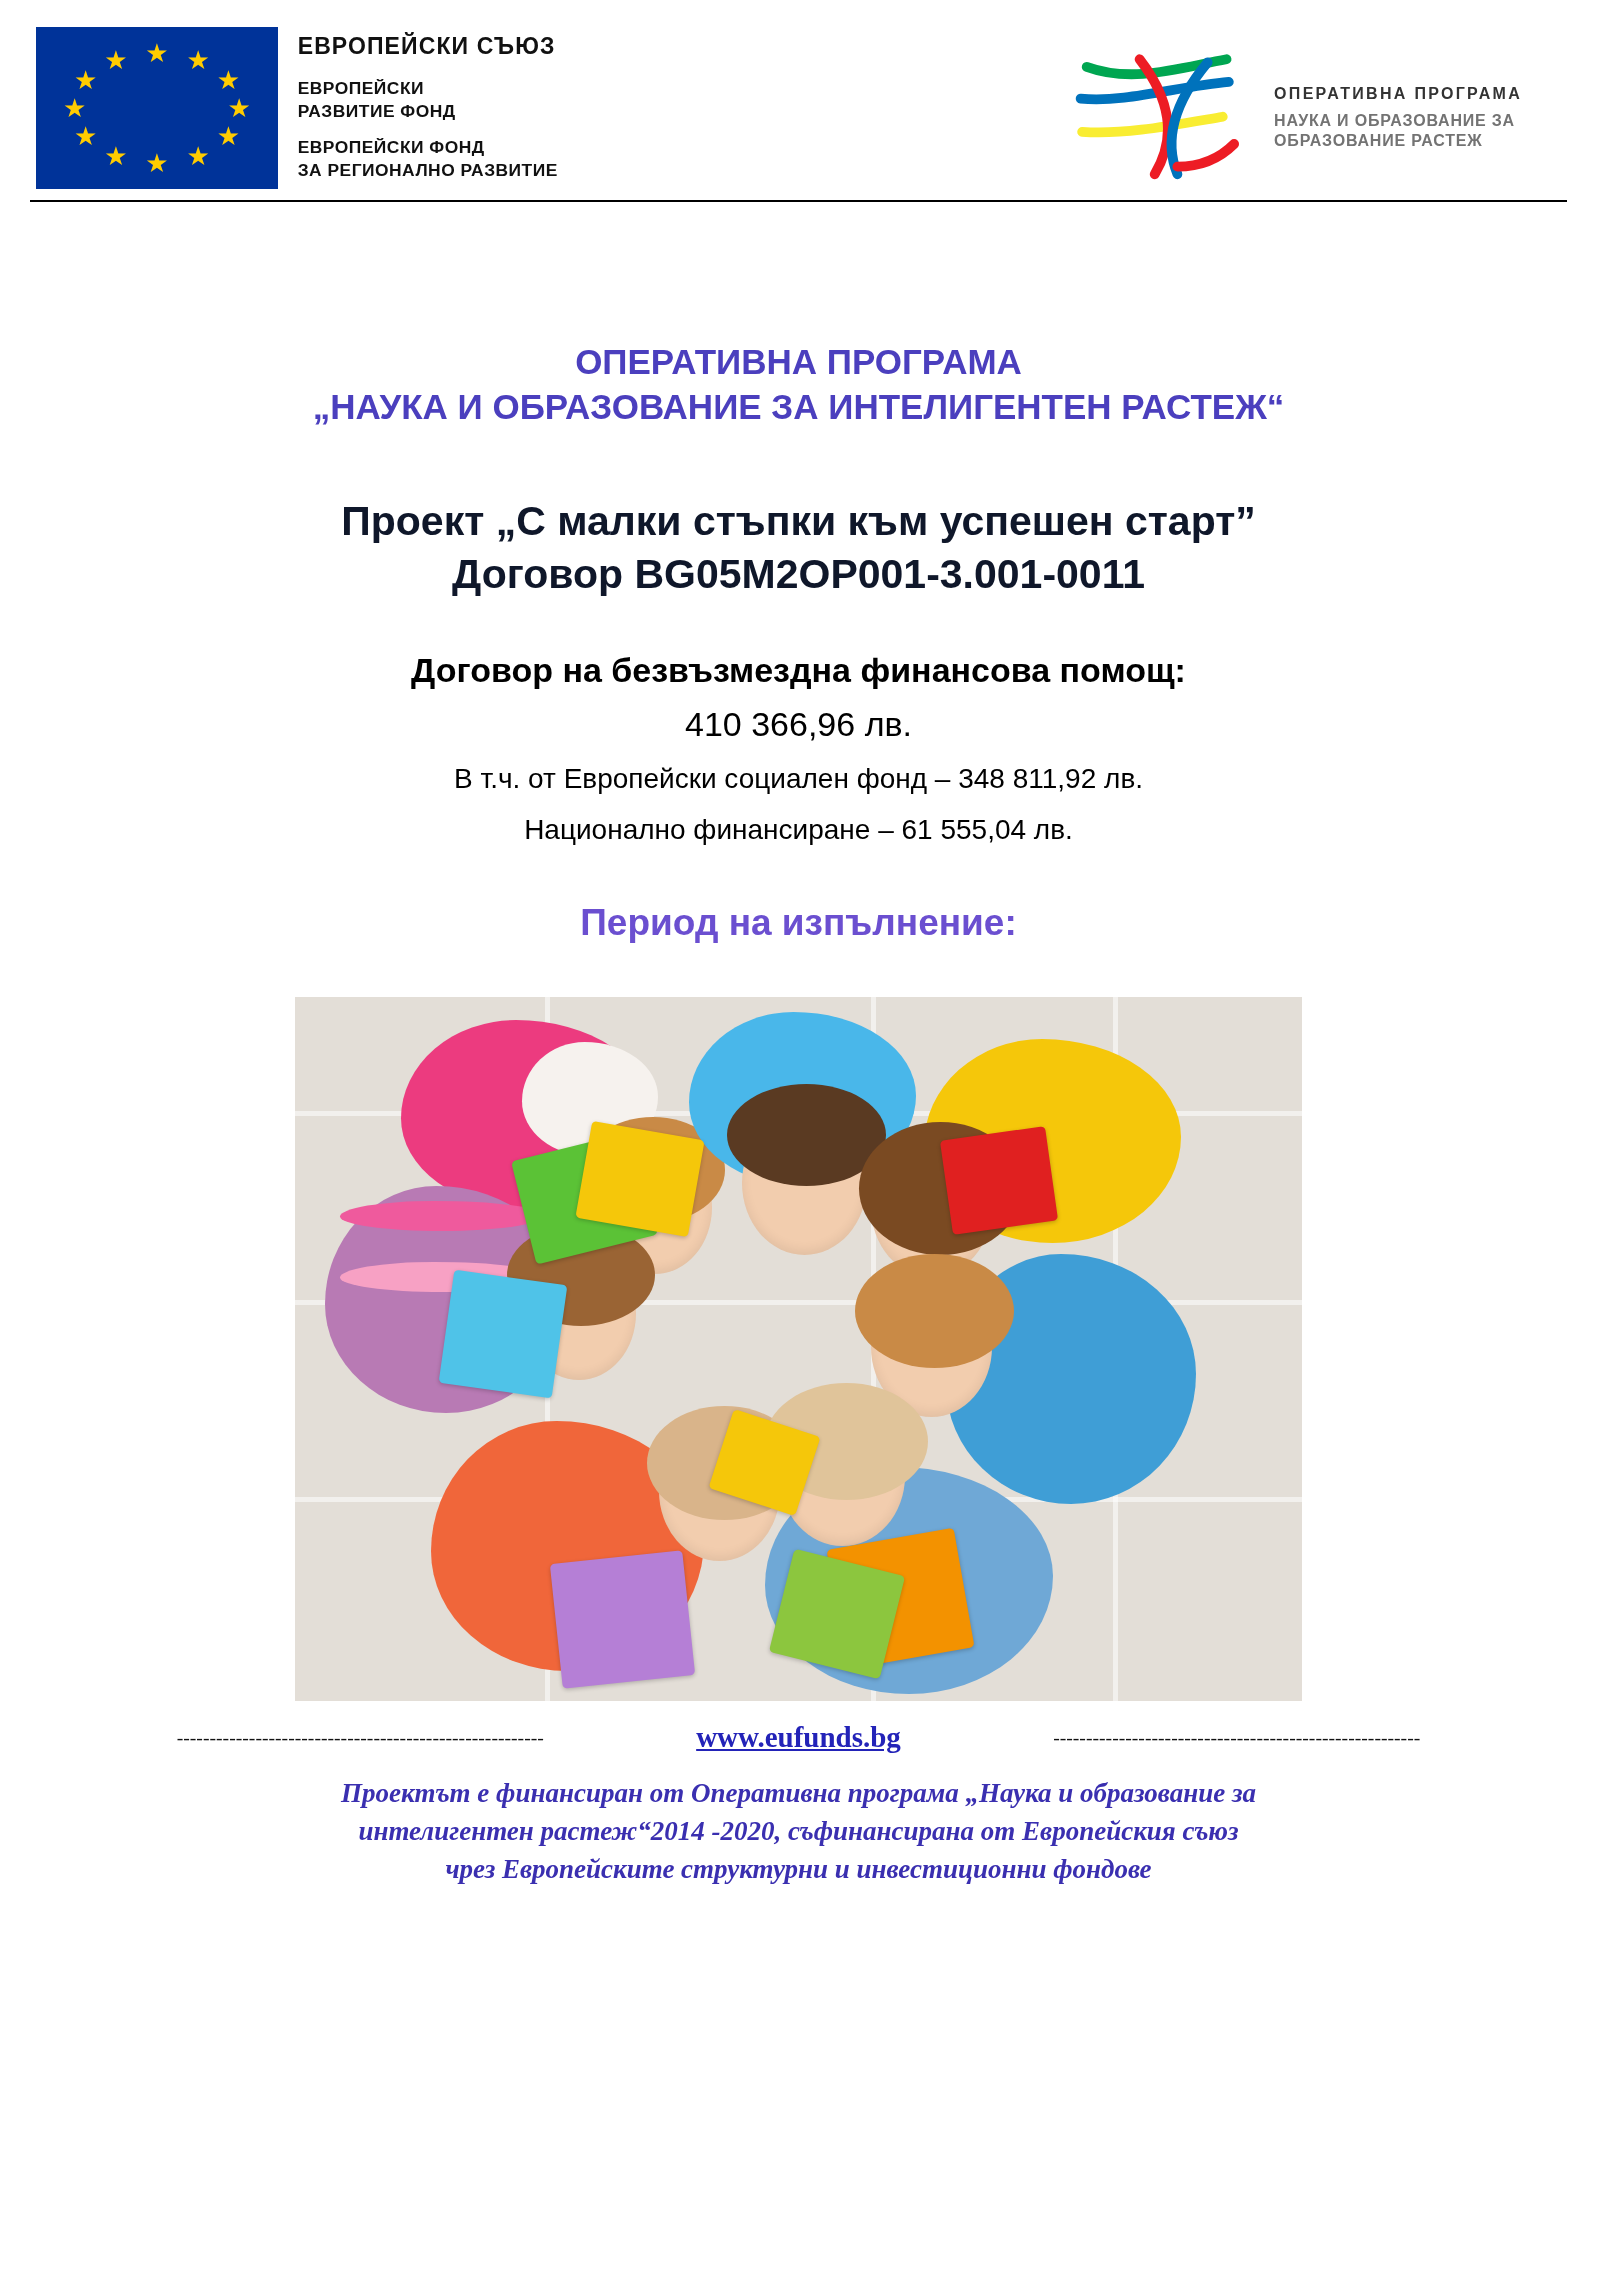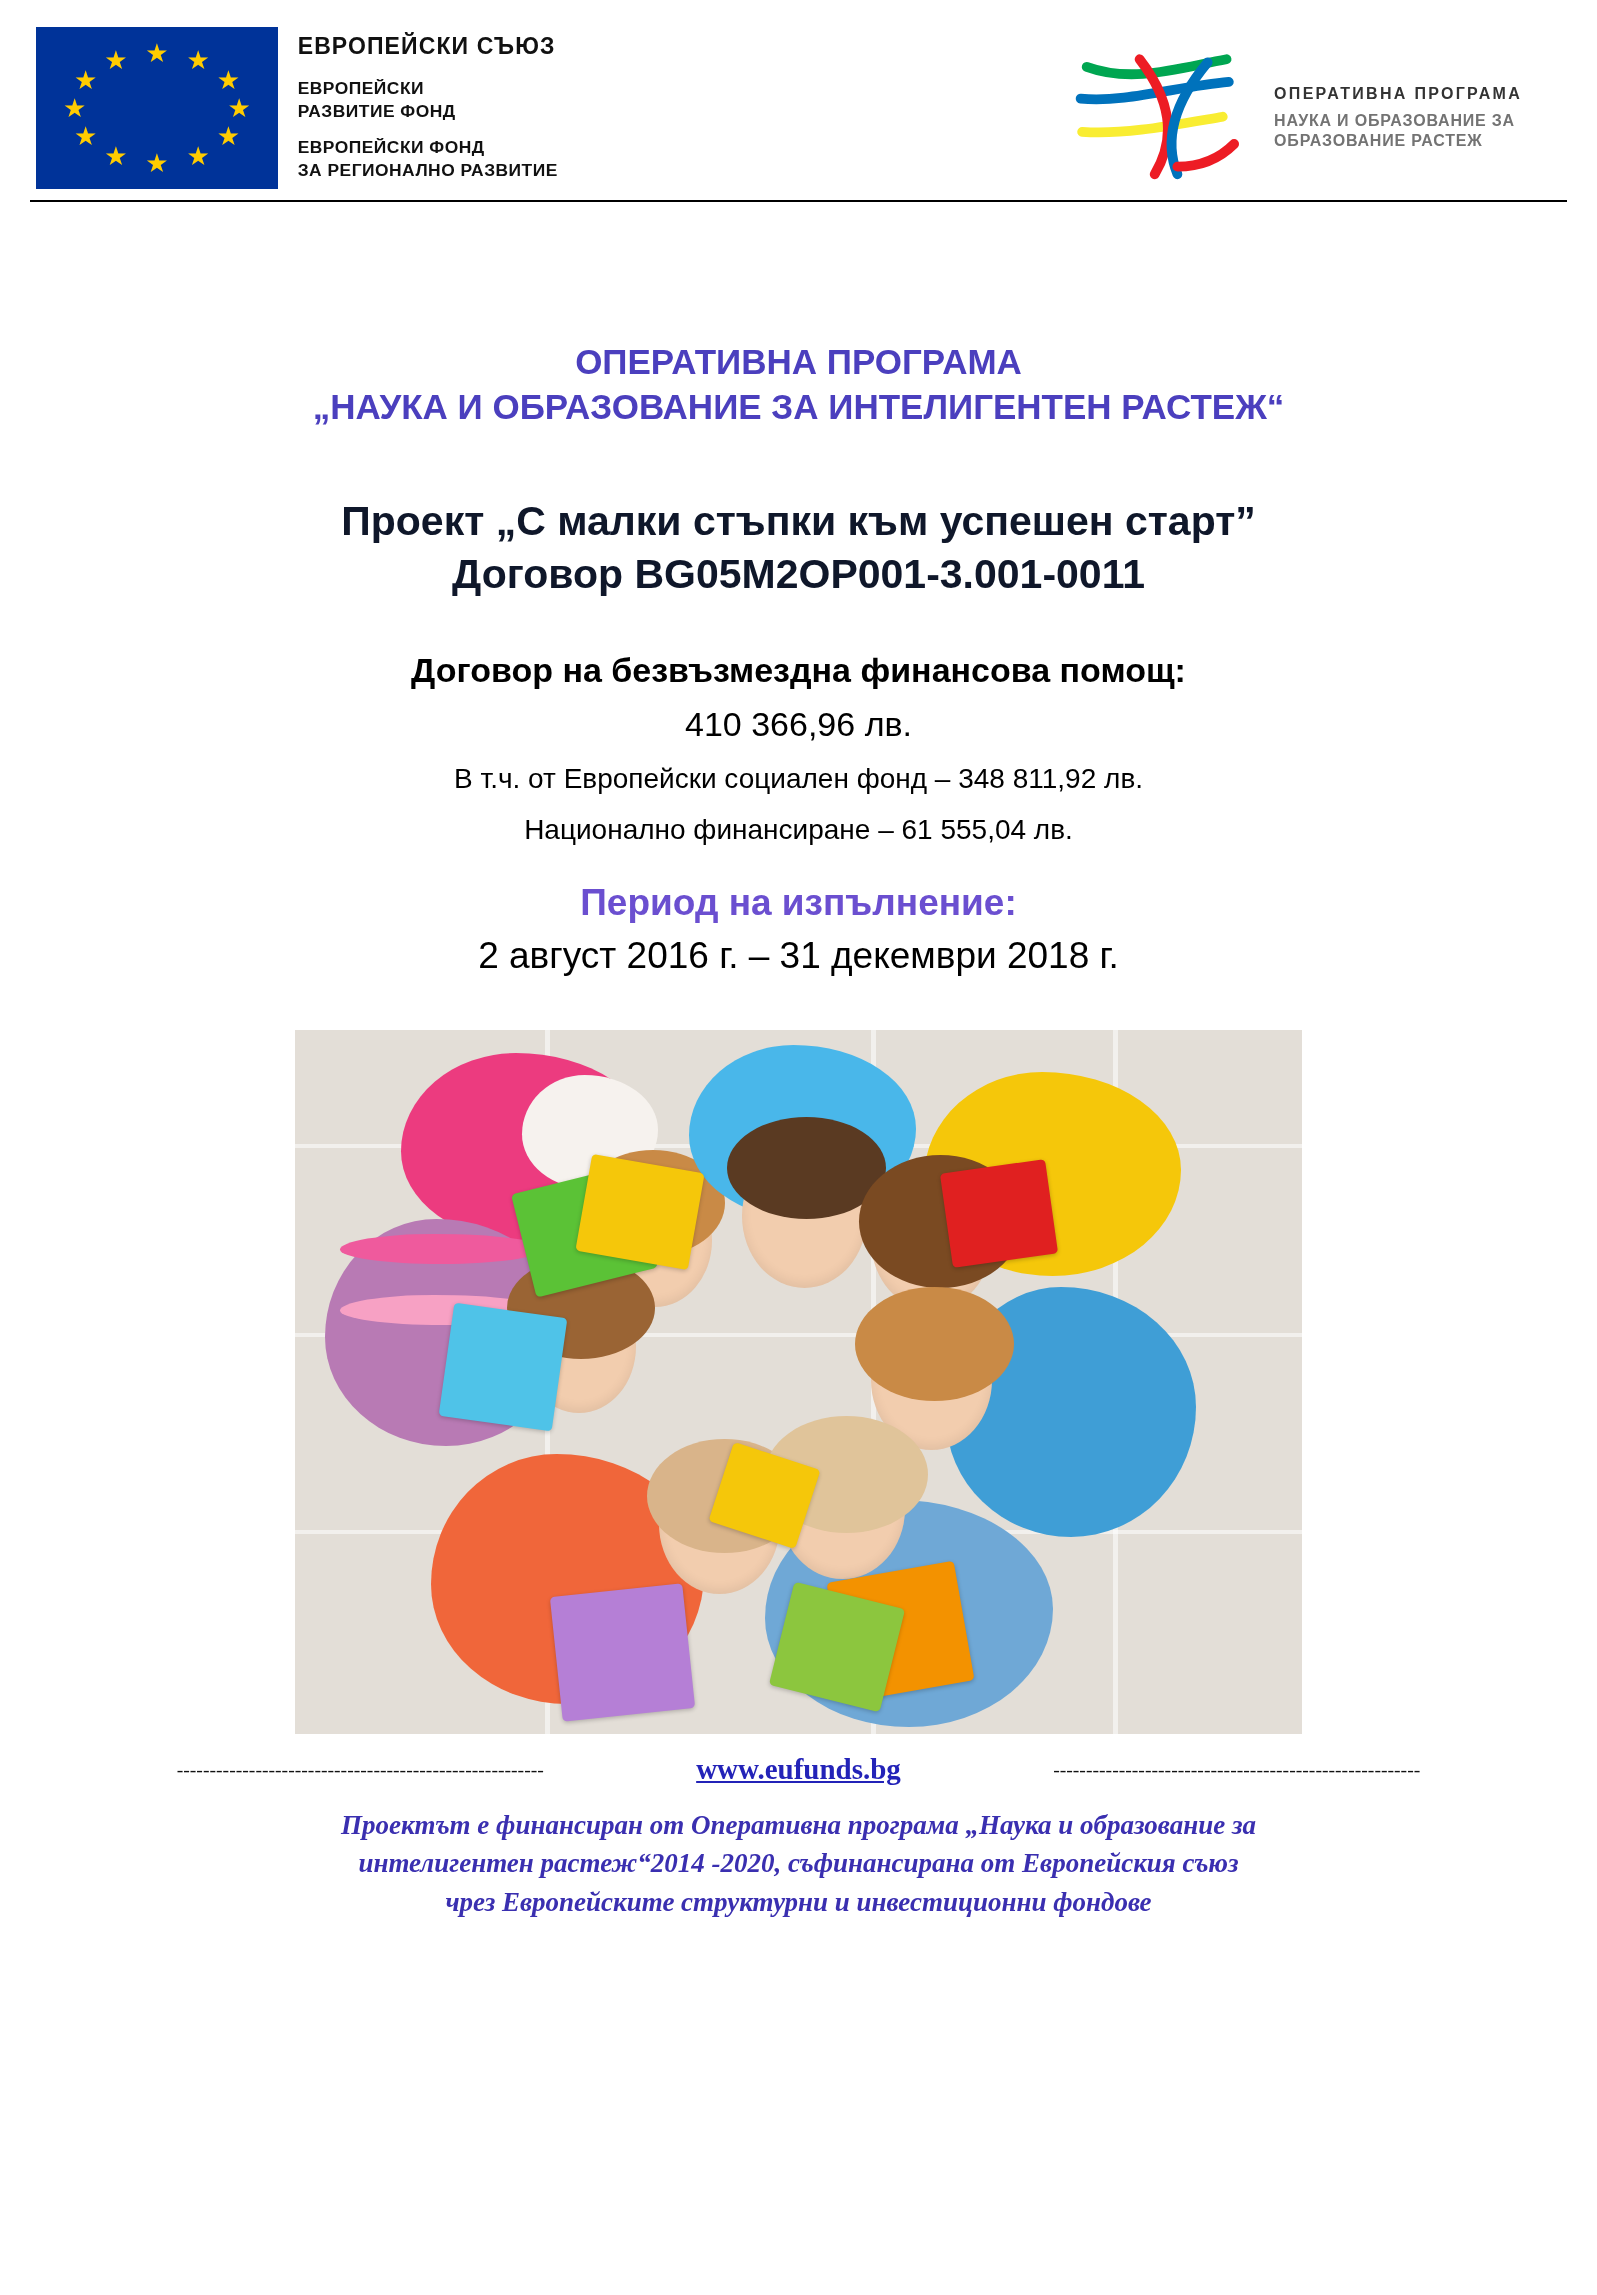--- a/index.html
+++ b/index.html
@@ -131,21 +131,21 @@
     margin-top: 15px;
   }
   .grant-line {
     font-size: 28px;
     margin-top: 19px;
   }
   .period-label {
     color: #6b4fd0;
     font-weight: bold;
     font-size: 37px;
-    margin-top: 36px;
+    margin-top: 56px;
     text-align: center;
   }
   .period-value {
     font-size: 37px;
     margin-top: 10.6px;
   }
 
   
   .photo-wrap {
     margin-top: 53px;
@@ -289,21 +289,20 @@
     <div>Проект „С малки стъпки към успешен старт”</div>
     <div>Договор  BG05M2OP001-3.001-0011</div>
   </div>
 
   <div class="grant-label">Договор на безвъзмездна финансова помощ:</div>
   <div class="grant-amount">410 366,96 лв.</div>
   <div class="grant-line">В т.ч. от Европейски социален фонд – 348 811,92 лв.</div>
   <div class="grant-line">Национално финансиране – 61 555,04 лв.</div>
 
   <div class="period-label">Период на изпълнение:</div>
-  <div class="period-value">2 август 2016 г. – 31 декември 2018 г.</div>
 
   <div class="photo-wrap">
     <div class="photo">
 
       <div class="floor-line" style="left:0;top:0;width:1007px;height:704px;background:#e3ded7;"></div>
       <div class="floor-line" style="left:0;top:114px;width:1007px;height:4.5px;"></div>
       <div class="floor-line" style="left:0;top:303px;width:1007px;height:4.5px;"></div>
       <div class="floor-line" style="left:0;top:500px;width:1007px;height:4.5px;"></div>
       <div class="floor-line" style="left:250px;top:0;width:4.5px;height:704px;"></div>
       <div class="floor-line" style="left:576px;top:0;width:4.5px;height:704px;"></div>

